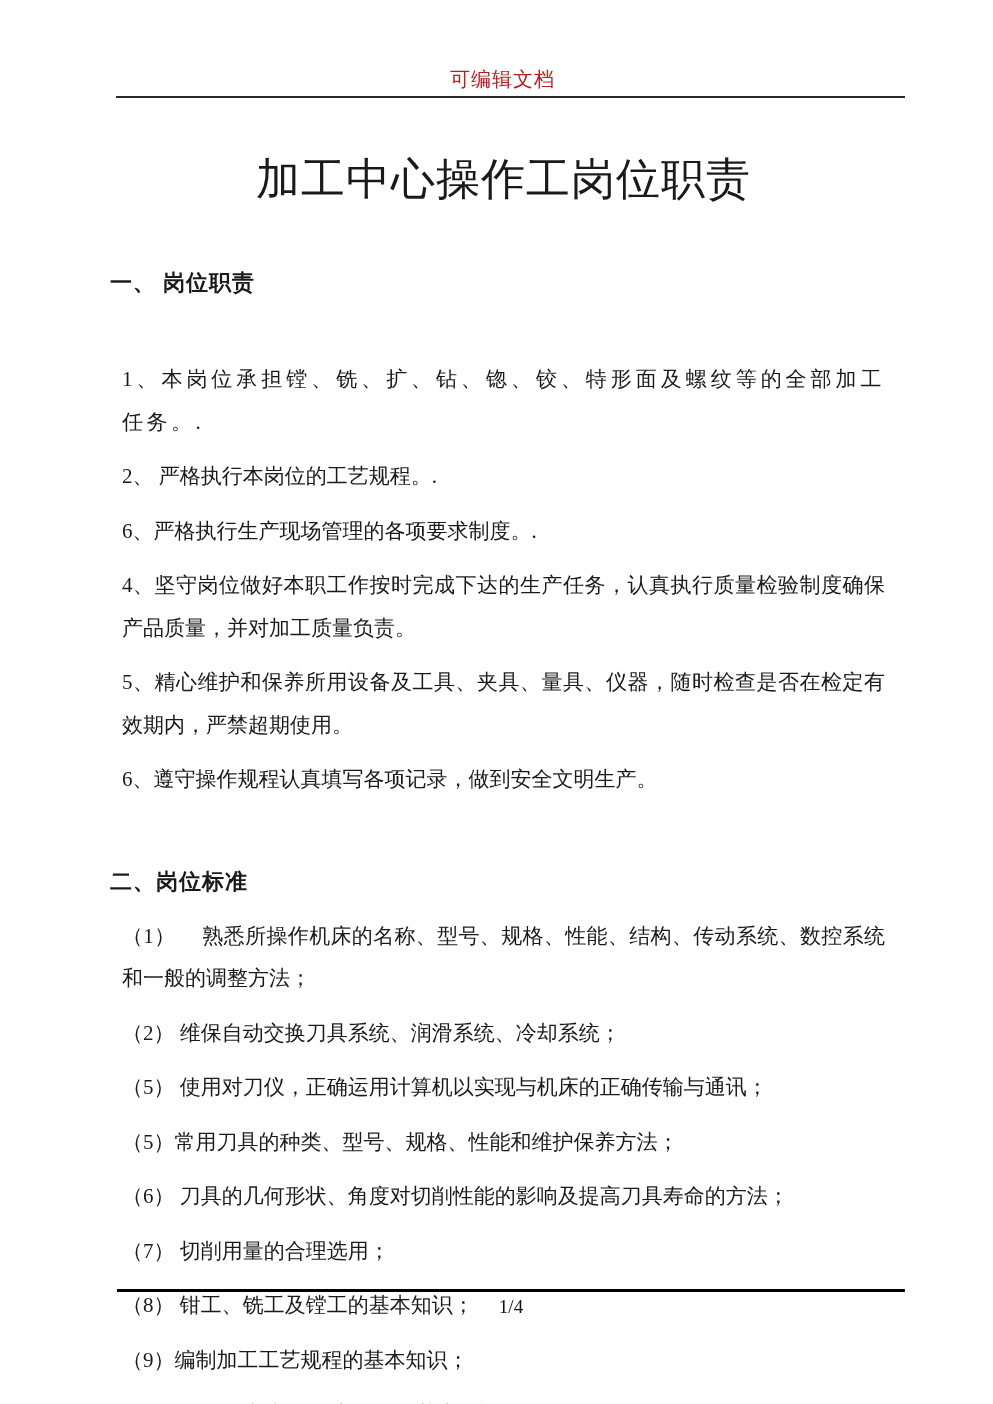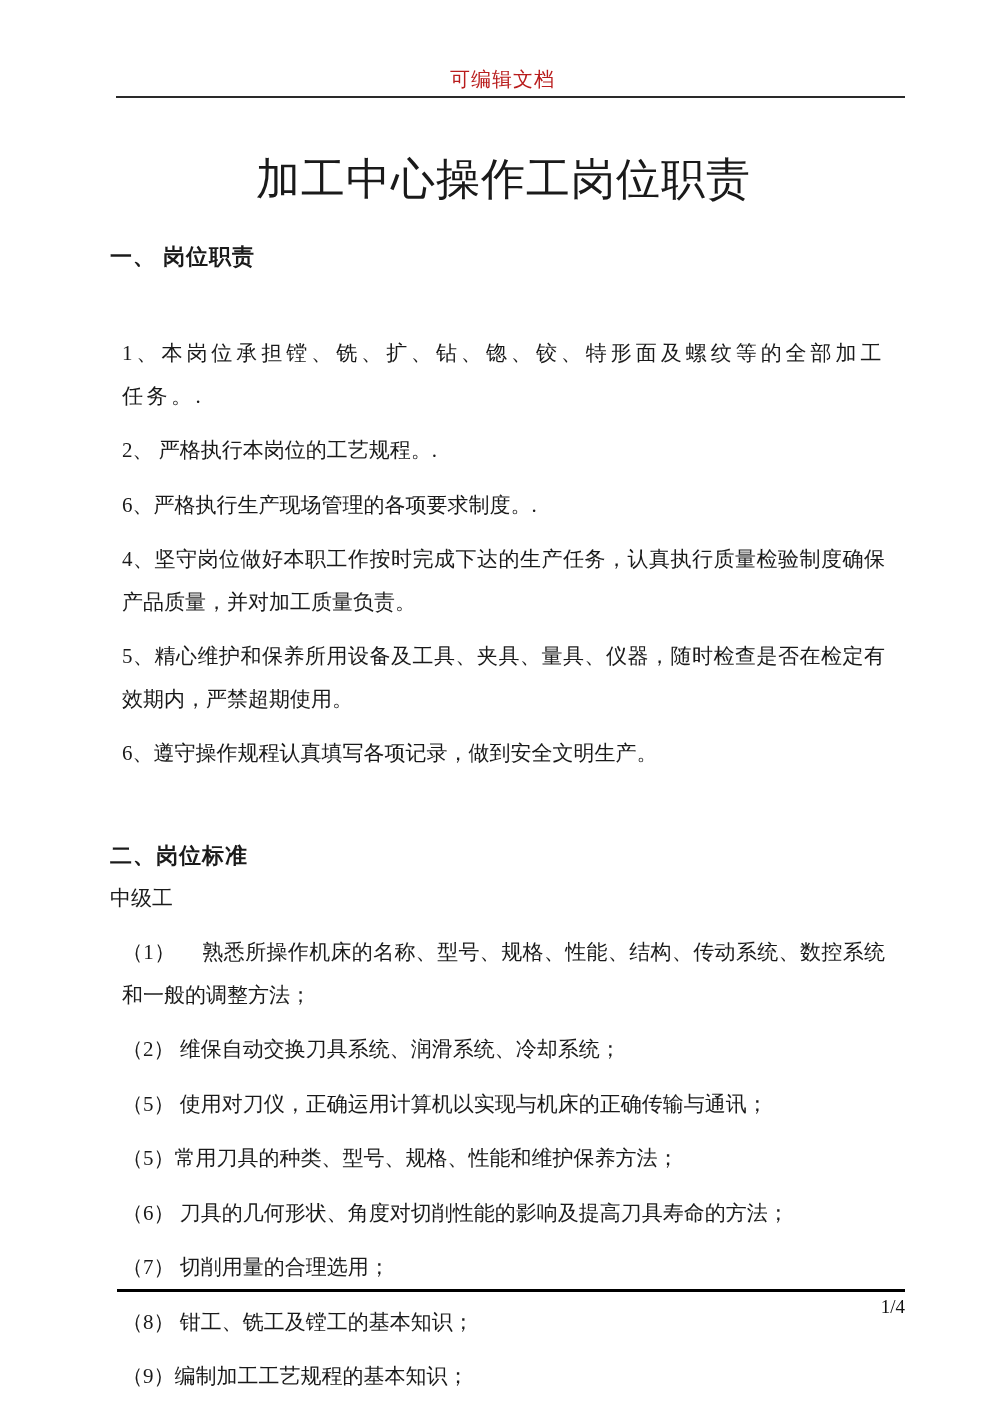--- a/index.html
+++ b/index.html
@@ -53,42 +53,42 @@
     white-space: nowrap;
   }
   .sec-heading {
     margin: 0;
     font-family: "Liberation Sans", "DejaVu Sans", sans-serif;
     font-size: 22px;
     line-height: 42px;
     font-weight: bold;
     letter-spacing: 1px;
   }
-  .sec-heading.sec1 { margin-top: 16px; }
+  .sec-heading.sec1 { margin-top: 42px; }
   .sec-heading.sec2 { margin-top: 60px; }
   .blank-line { height: 42px; }
   .item {
     margin: 12px;
     text-align: justify;
   }
   .item.spread { letter-spacing: 3.5px; }
   .subheading {
     margin: 0;
     font-family: "Liberation Sans", "DejaVu Sans", sans-serif;
     font-size: 21px;
     line-height: 42.5px;
     font-weight: normal;
   }
   .footer {
     position: absolute;
     top: 1289px;
     left: 117px;
     width: 788px;
     border-top: 3px solid #000000;
-    text-align: right;
+    text-align: center;
     font-size: 19px;
     line-height: 24px;
     padding-top: 3px;
     color: #111111;
   }
 </style>
 </head>
 <body>
 
 <div class="page">
@@ -108,21 +108,20 @@
 
     <p class="item spread">1、本岗位承担镗、铣、扩、钻、锪、铰、特形面及螺纹等的全部加工任务。.</p>
     <p class="item">2、 严格执行本岗位的工艺规程。.</p>
     <p class="item">6、严格执行生产现场管理的各项要求制度。.</p>
     <p class="item">4、坚守岗位做好本职工作按时完成下达的生产任务，认真执行质量检验制度确保产品质量，并对加工质量负责。</p>
     <p class="item">5、精心维护和保养所用设备及工具、夹具、量具、仪器，随时检查是否在检定有效期内，严禁超期使用。</p>
     <p class="item">6、遵守操作规程认真填写各项记录，做到安全文明生产。</p>
 
     <h2 class="sec-heading sec2">二、岗位标准</h2>
 
-    <p class="subheading">中级工</p>
 
     <p class="item">（1）　 熟悉所操作机床的名称、型号、规格、性能、结构、传动系统、数控系统和一般的调整方法；</p>
     <p class="item">（2） 维保自动交换刀具系统、润滑系统、冷却系统；</p>
     <p class="item">（5） 使用对刀仪，正确运用计算机以实现与机床的正确传输与通讯；</p>
     <p class="item">（5）常用刀具的种类、型号、规格、性能和维护保养方法；</p>
     <p class="item">（6） 刀具的几何形状、角度对切削性能的影响及提高刀具寿命的方法；</p>
     <p class="item">（7） 切削用量的合理选用；</p>
     <p class="item">（8） 钳工、铣工及镗工的基本知识；</p>
     <p class="item">（9）编制加工工艺规程的基本知识；</p>
     <p class="item">（10）　金属切削原理和刀具的基本知识；</p>

